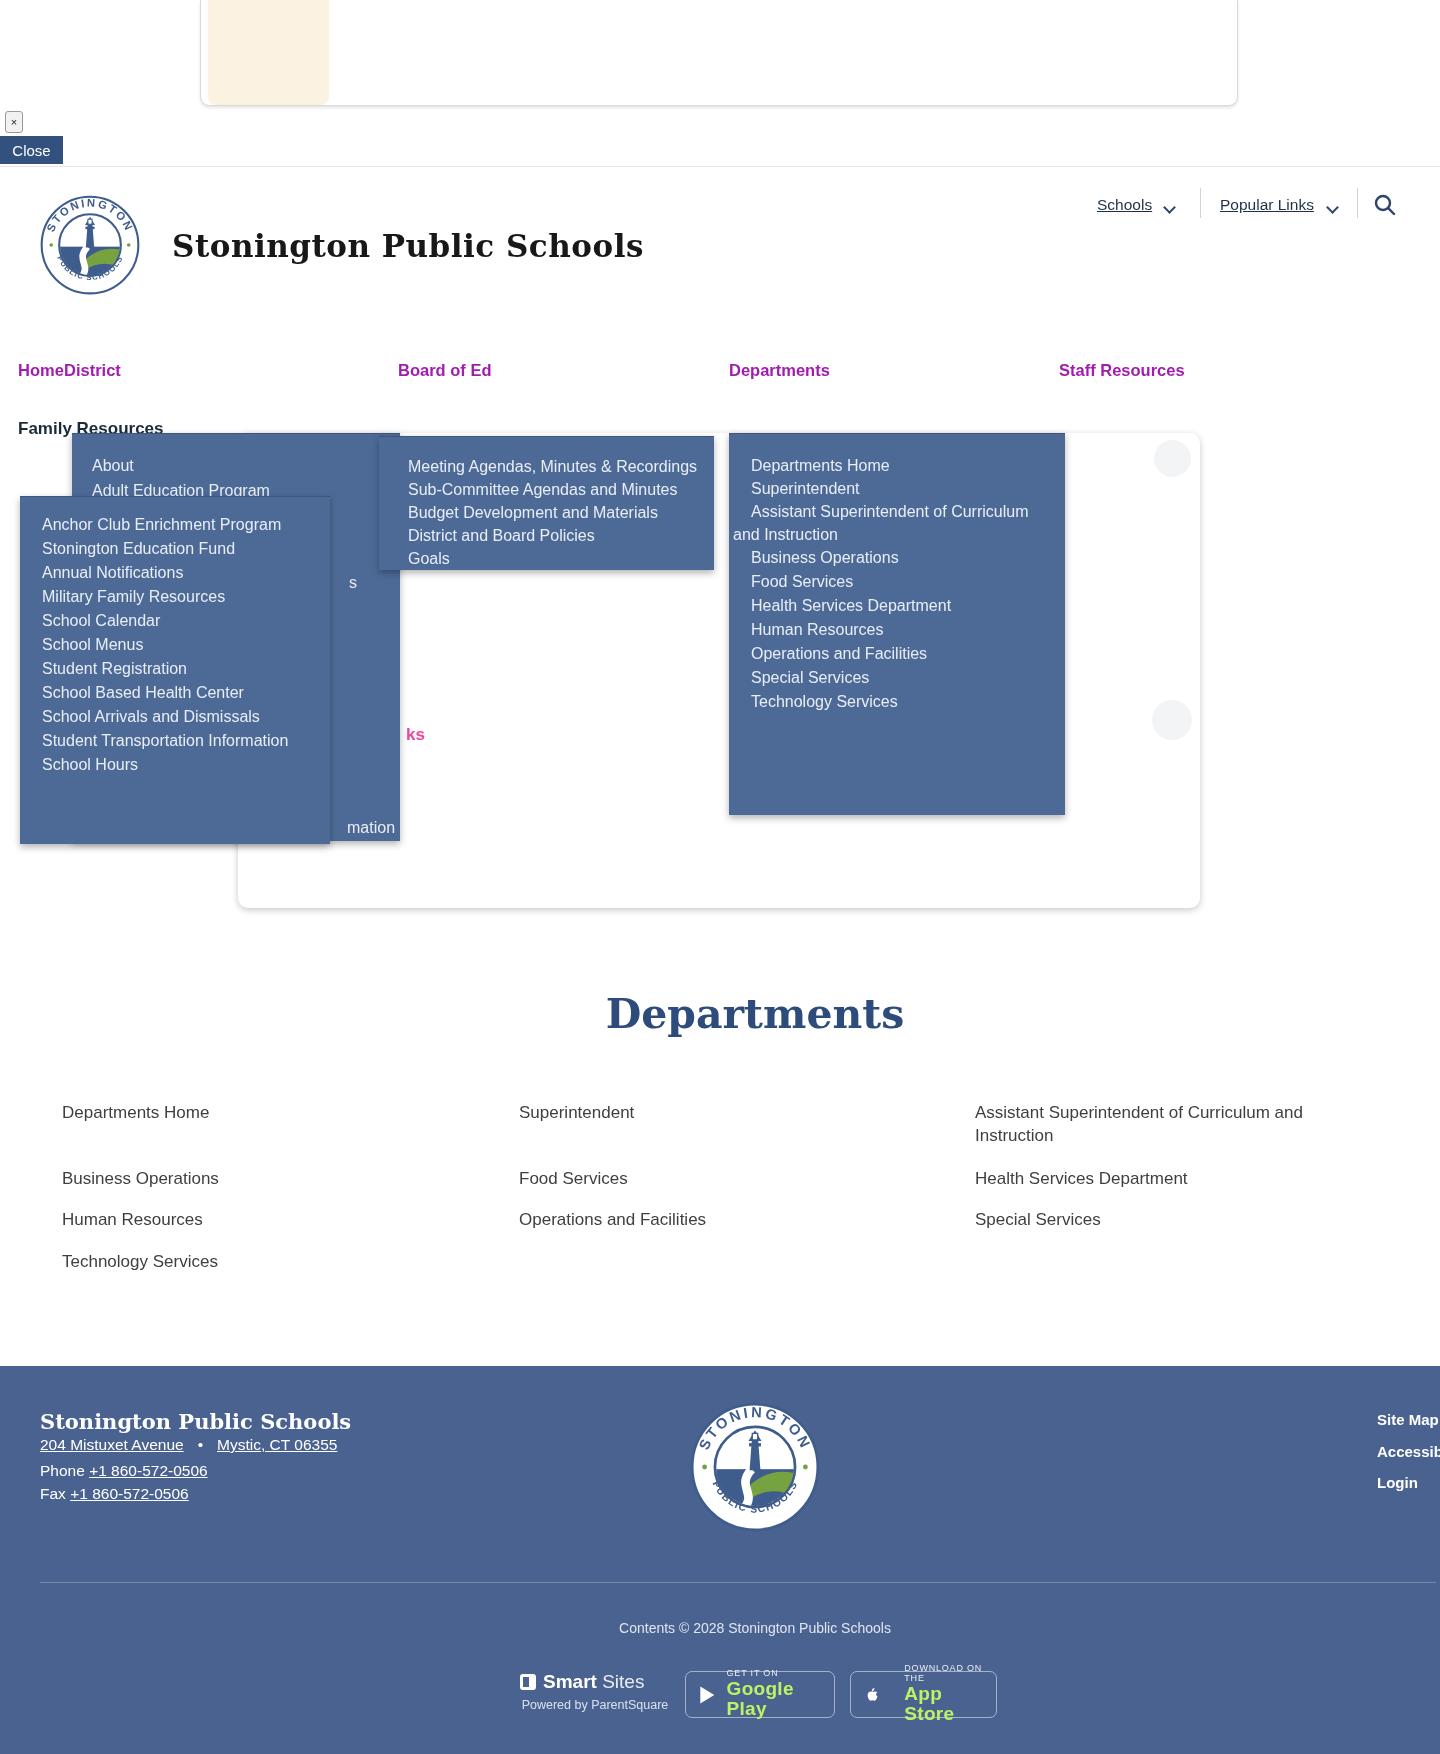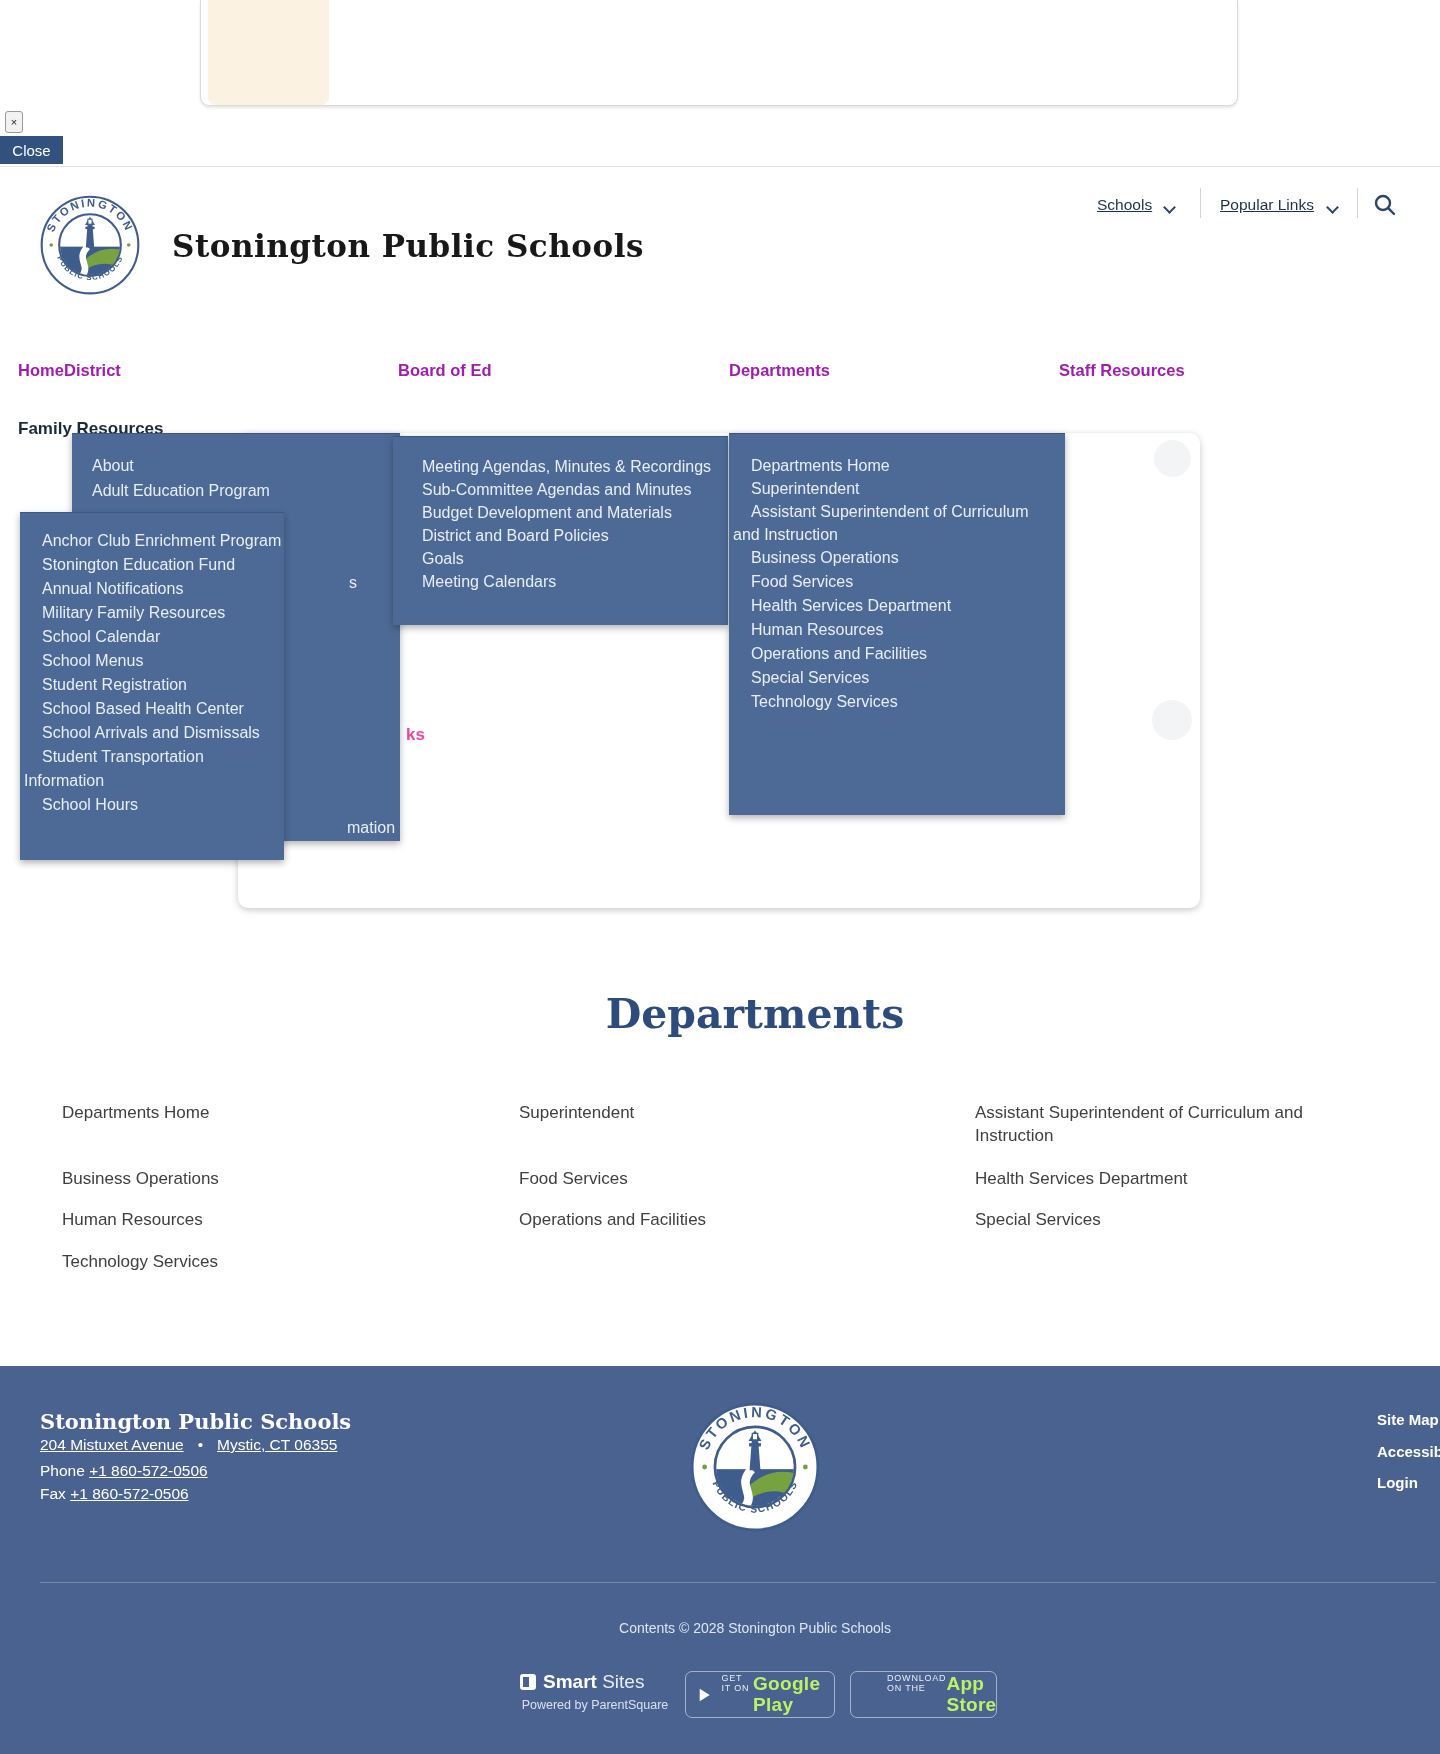--- a/index.html
+++ b/index.html
@@ -69,24 +69,24 @@
   .menu-panel {
     position:absolute; background:#4d6a97; color:#e9eef6;
     border-top:1px solid rgba(0,0,0,.18); box-shadow:0 3px 7px rgba(0,0,0,.30);
     font-size:16px;
   }
   .menu-panel ul { list-style:none; margin:0; padding:0; }
   .menu-panel li { cursor:pointer; }
   .panel-district { left:72px; top:433px; width:328px; height:408px; z-index:2; overflow:hidden; }
   .panel-district ul { padding-top:19px; line-height:25px; }
   .panel-district li { padding-left:0; text-indent:20px; }
-  .panel-district-sub { left:20px; top:512px; width:264px; height:348px; z-index:4; overflow:hidden; }
+  .panel-district-sub { left:20px; top:496px; width:310px; height:348px; z-index:4; overflow:hidden; }
   .panel-district-sub ul { padding:16px 0 0 4px; line-height:24px; }
   .panel-district-sub li { text-indent:18px; }
-  .panel-board { left:393px; top:436px; width:335px; height:189px; z-index:3; overflow:hidden; }
+  .panel-board { left:379px; top:436px; width:335px; height:134px; z-index:3; overflow:hidden; }
   .panel-board ul { padding:18px 6px 0 9px; line-height:23px; }
   .panel-board li { text-indent:20px; }
   .panel-depts { left:729px; top:433px; width:336px; height:382px; z-index:3; overflow:hidden; }
   .panel-depts ul.top { padding:20px 10px 0 4px; line-height:23px; }
   .panel-depts ul.top li { text-indent:18px; }
   .flyout {
     margin-top:15px; border-top:1px solid rgba(255,255,255,.22);
     border-bottom:1px solid rgba(255,255,255,.45); padding:8px 0 16px 0; line-height:25px;
   }
   .flyout .row { display:flex; justify-content:space-between; padding:0 14px 0 22px; cursor:pointer; }
@@ -121,21 +121,21 @@
   .ss-bold { font-weight:bold; } .ss-light { font-weight:300; color:#e8edf5; }
   .ss-icon { display:inline-block; width:16px; height:16px; background:#fff; border-radius:3px; position:relative; }
   .ss-icon::after { content:""; position:absolute; left:3px; top:3px; width:6px; height:10px; background:#4a628f; }
   .ss-powered { font-size:12.5px; color:#d9e1ef; margin-top:5px; }
   .store-badge {
     position:absolute; top:305px; height:47px; border:1px solid rgba(255,255,255,.5);
     border-radius:7px; display:flex; align-items:center; padding:0 12px; gap:10px; cursor:pointer;
   }
   .badge-gp { left:685px; width:150px; }
   .badge-as { left:850px; width:147px;gap:24px; }
-  .badge-text { display:flex; flex-direction:row; line-height:1.1; }
+  .badge-text { display:flex; flex-direction:column; line-height:1.1; }
   .badge-tag { font-size:9px; letter-spacing:.8px; color:#e8edf5; }
   .badge-store { font-size:19px; font-weight:bold; color:#bef264; letter-spacing:.3px; }
 </style>
 </head>
 <body>
 
 <div class="page">
 
   <div class="top-panel">
     <div class="cream-box"></div>

